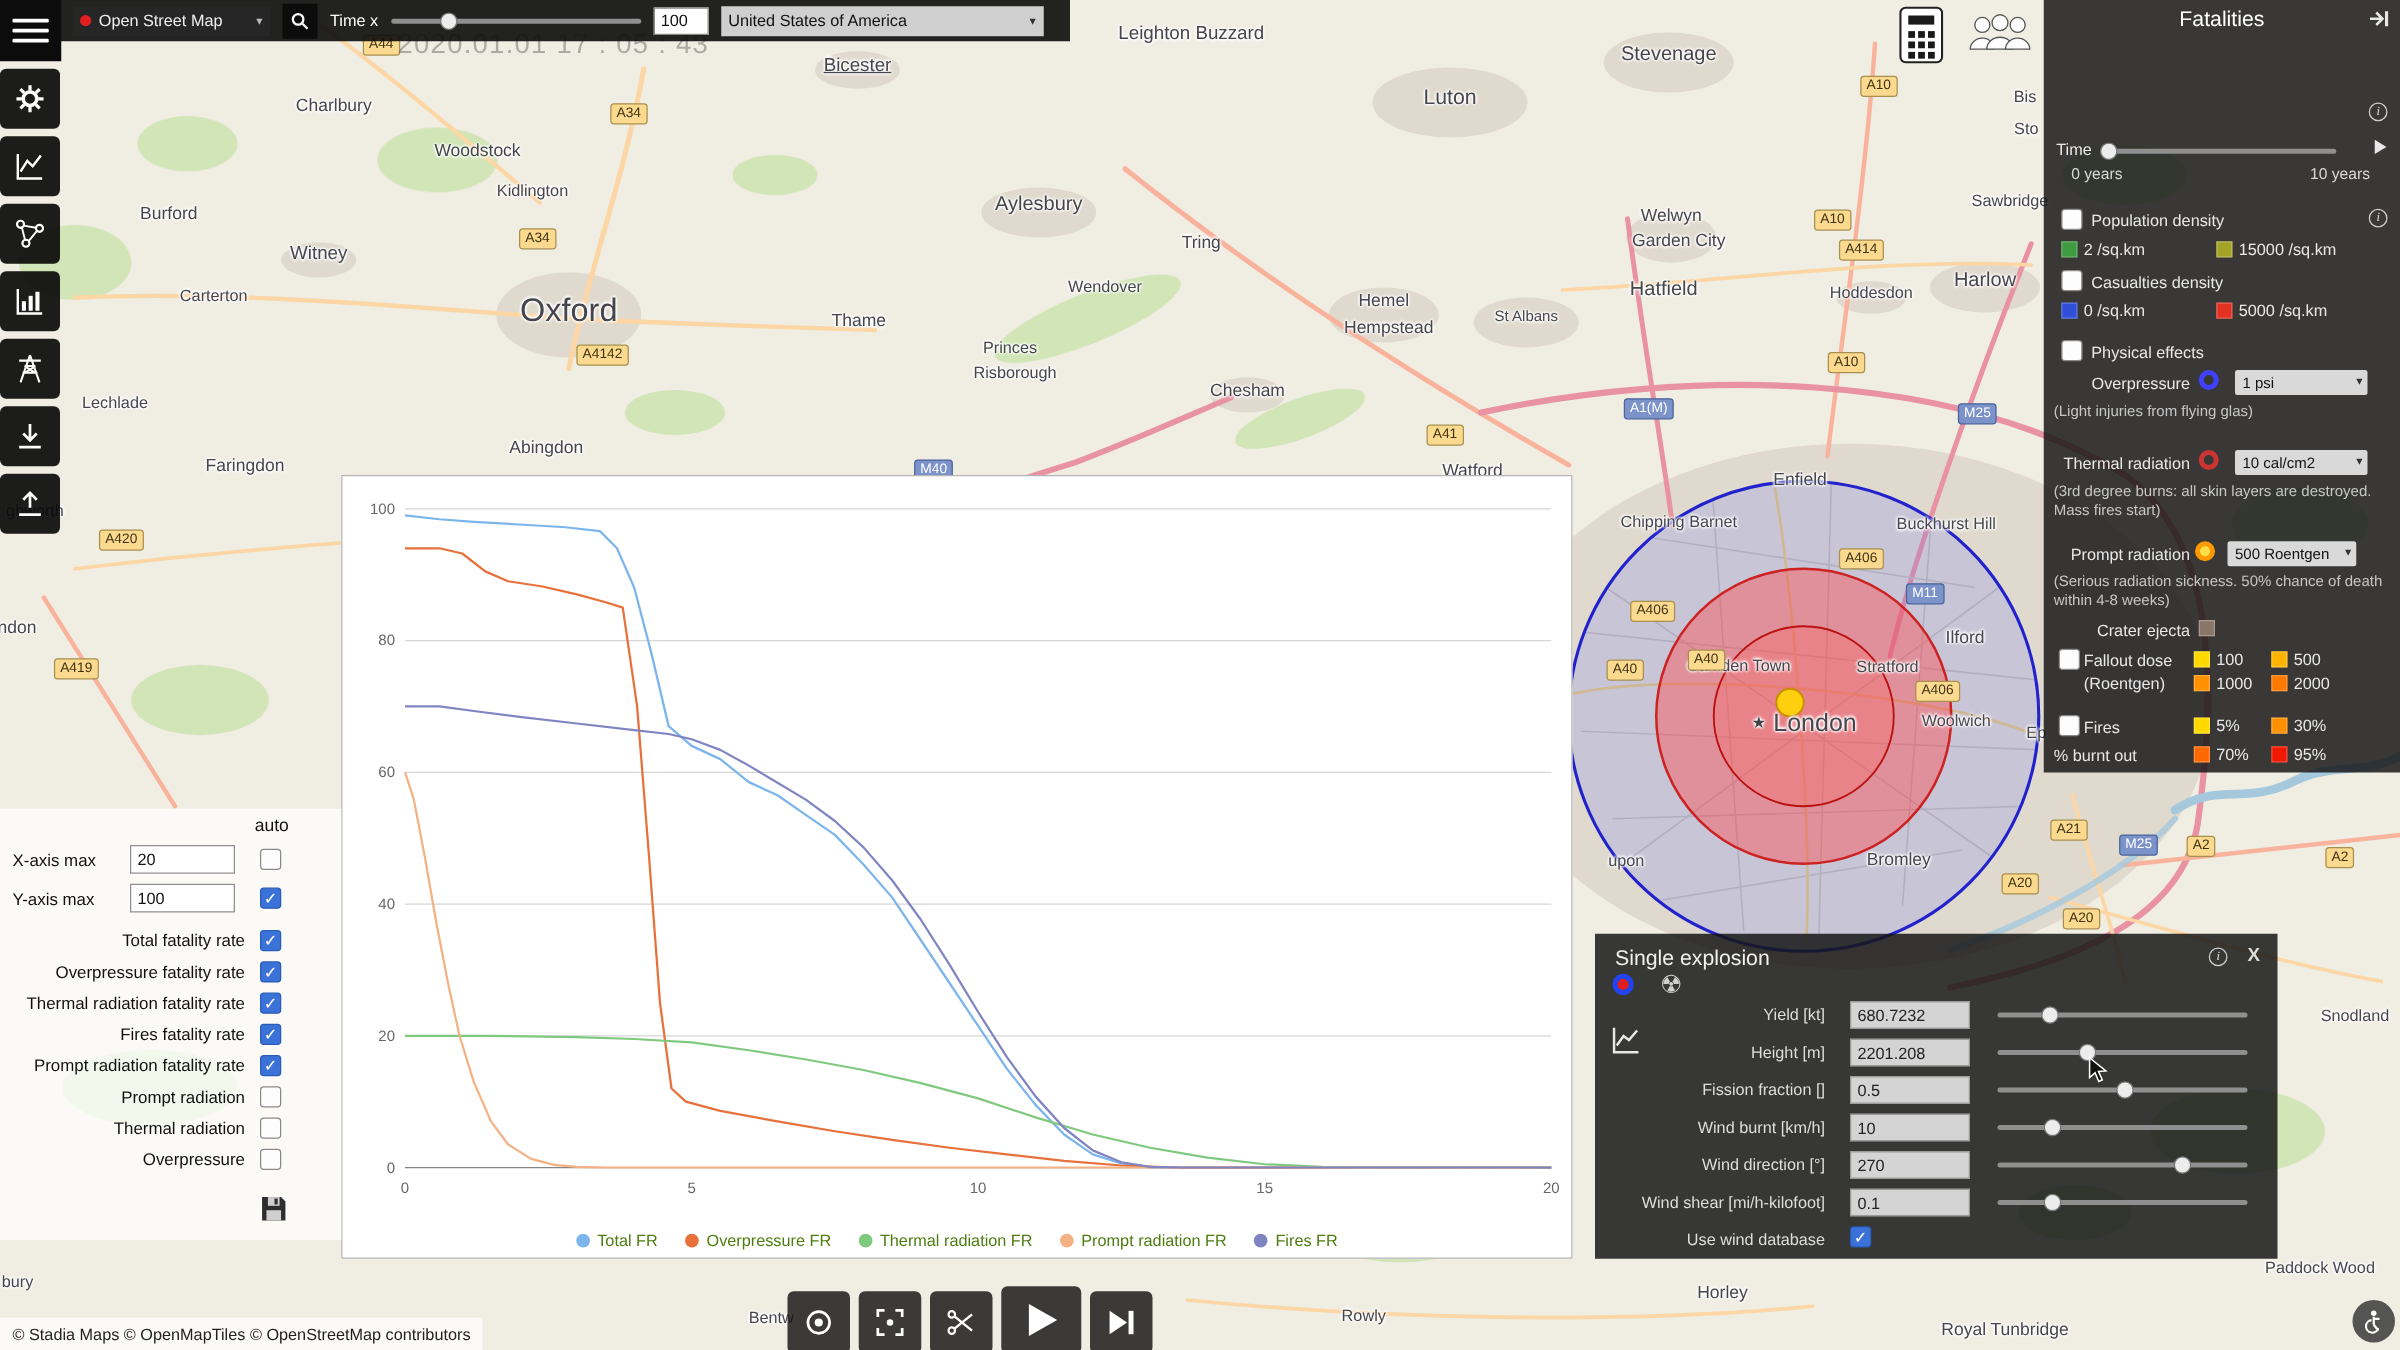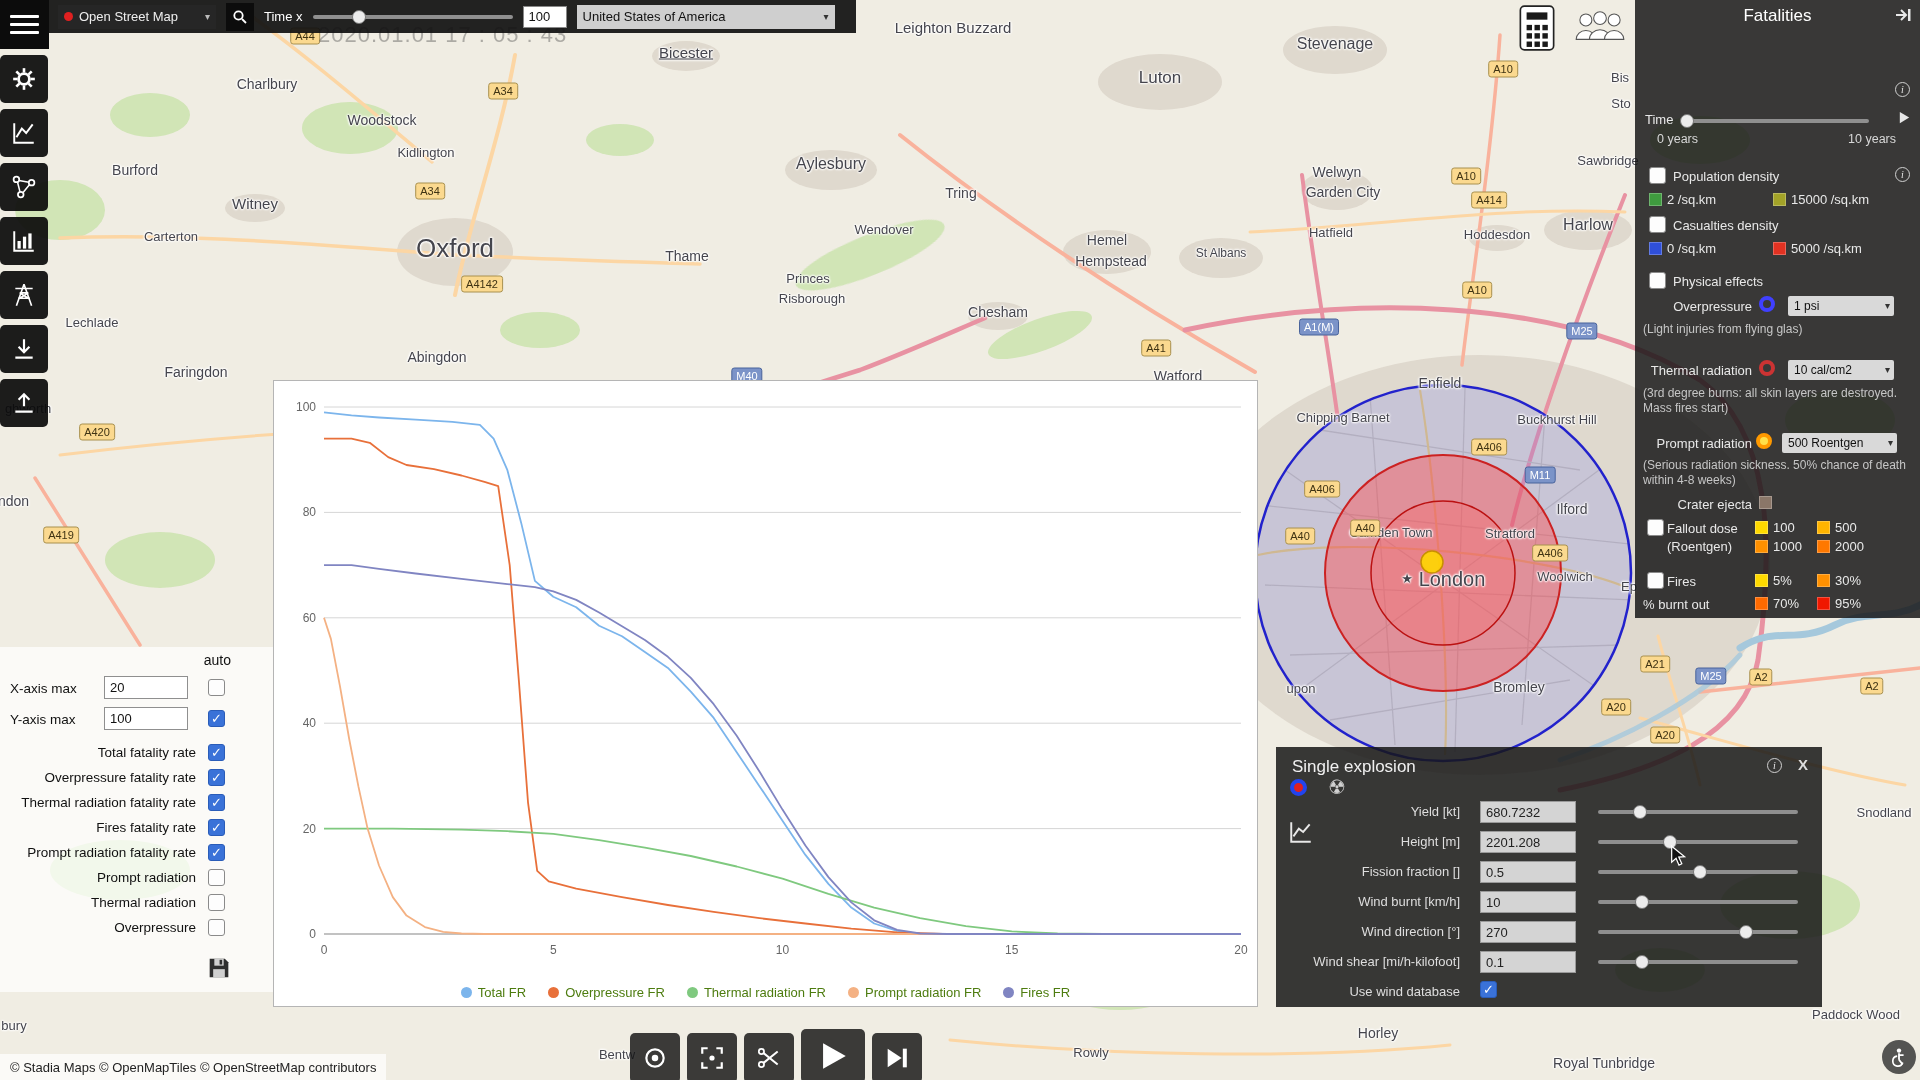--- a/index.html
+++ b/index.html
@@ -207,21 +207,21 @@
         <span class="town" style="left: 831px; top: 164px; font-size: 16px;">Aylesbury</span>
         <span class="town" style="left: 687px; top: 256px; font-size: 14px;">Thame</span>
         <span class="town" style="left: 884px; top: 229px; font-size: 13px;">Wendover</span>
         <span class="town" style="left: 961px; top: 193px; font-size: 14px;">Tring</span>
         <span class="town" style="left: 808px; top: 278px; font-size: 13px;">Princes</span>
         <span class="town" style="left: 812px; top: 298px; font-size: 13px;">Risborough</span>
         <span class="town" style="left: 998px; top: 312px; font-size: 14px;">Chesham</span>
         <span class="town" style="left: 1107px; top: 240px; font-size: 14px;">Hemel</span>
         <span class="town" style="left: 1111px; top: 261px; font-size: 14px;">Hempstead</span>
         <span class="town" style="left: 1221px; top: 253px; font-size: 12px;">St Albans</span>
-        <span class="town" style="left: 1331px; top: 232px; font-size: 13px;">Hatfield</span>
+        <span class="town" style="left: 1331px; top: 232px; font-size: 16px;">Hatfield</span>
         <span class="town" style="left: 1337px; top: 172px; font-size: 14px;">Welwyn</span>
         <span class="town" style="left: 1343px; top: 192px; font-size: 14px;">Garden City</span>
         <span class="town" style="left: 1497px; top: 234px; font-size: 13px;">Hoddesdon</span>
         <span class="town" style="left: 1588px; top: 225px; font-size: 16px;">Harlow</span>
         <span class="town" style="left: 1178px; top: 376px; font-size: 14px;">Watford</span>
         <span class="town" style="left: 1343px; top: 417px; font-size: 13px;">Chipping Barnet</span>
         <span class="town" style="left: 1440px; top: 383px; font-size: 14px;">Enfield</span>
         <span class="town" style="left: 1557px; top: 419px; font-size: 13px;">Buckhurst Hill</span>
         <span class="town" style="left: 1391px; top: 532px; font-size: 13px;">Camden Town</span>
         <span class="town" style="left: 1510px; top: 533px; font-size: 13px;">Stratford</span>
@@ -534,21 +534,21 @@
     <div class="dd" style="left:153px;top:296px;width:106px"><span>1 psi</span></div>
     <div class="note" style="top:322px">(Light injuries from flying glas)</div>
 
     <span class="fr-label" style="top:363px">Thermal radiation</span>
     <span class="ring fp-abs" style="left: 124px; top: 360px; border-color: rgb(204, 51, 51);"></span>
     <div class="dd" style="left:153px;top:360px;width:106px"><span>10 cal/cm2</span></div>
     <div class="note" style="top:386px">(3rd degree burns: all skin layers are destroyed. Mass fires start)</div>
 
     <span class="fr-label" style="top:436px">Prompt radiation</span>
     <span class="ring fp-abs" style="left: 121px; top: 433px; background: rgb(255, 224, 74); border-color: rgb(255, 153, 0);"></span>
-    <div class="dd" style="left:147px;top:433px;width:115px"><span>500 Roentgen</span></div>
+    <div class="dd" style="left:147px;top:433px;width:103px"><span>500 Roentgen</span></div>
     <div class="note" style="top:458px">(Serious radiation sickness. 50% chance of death within 4-8 weeks)</div>
 
     <span class="fr-label" style="top:497px">Crater ejecta</span>
     <i class="sw fp-abs" style="left: 124px; top: 496px; background: rgb(138, 118, 104);"></i>
 
     <span class="cb fp-abs" style="left:12px;top:519px"></span>
     <span class="fp-abs" style="left:32px;top:521px">Fallout dose</span>
     <span class="fp-abs" style="left:32px;top:539px">(Roentgen)</span>
     <span class="fp-abs" style="left:120px;top:520px"><i class="sw" style="background: rgb(255, 217, 0);"></i><span>100</span></span>
     <span class="fp-abs" style="left:182px;top:520px"><i class="sw" style="background: rgb(255, 180, 0);"></i><span>500</span></span>

